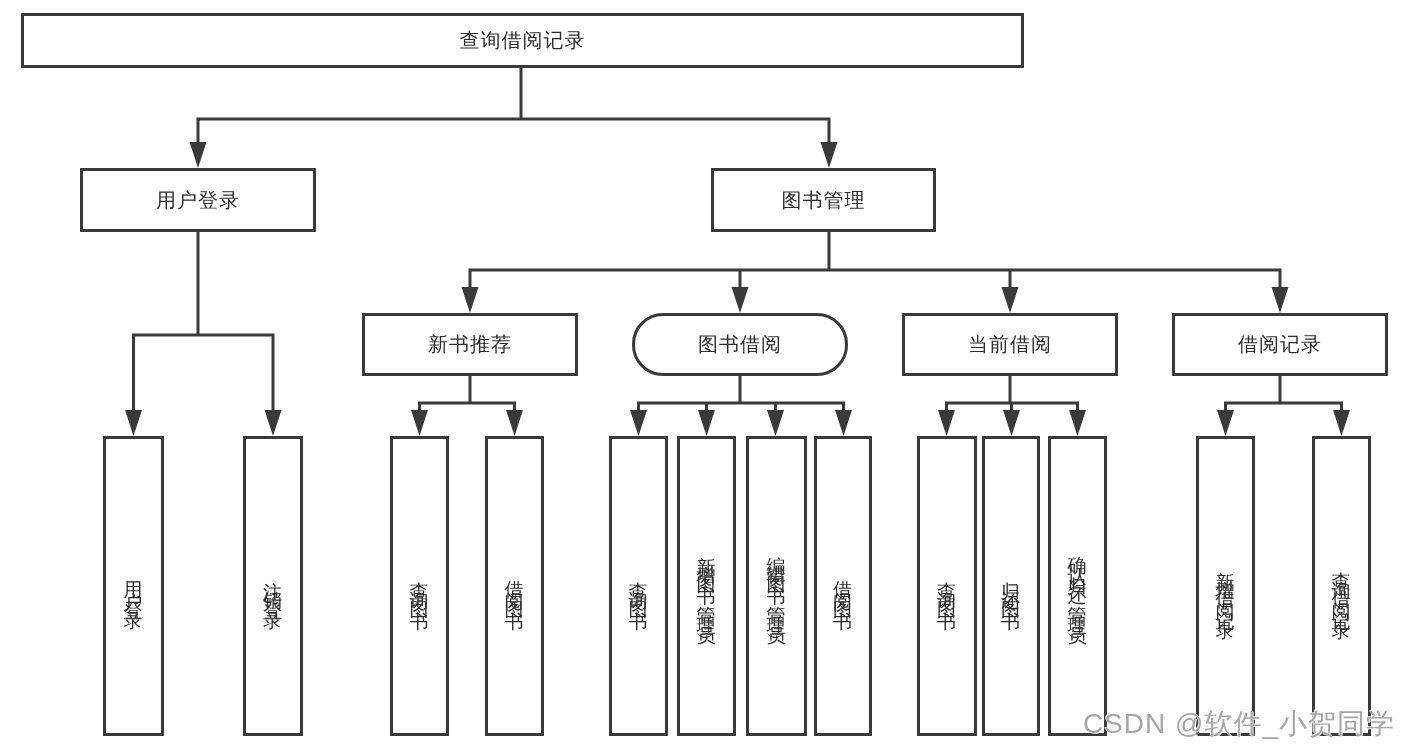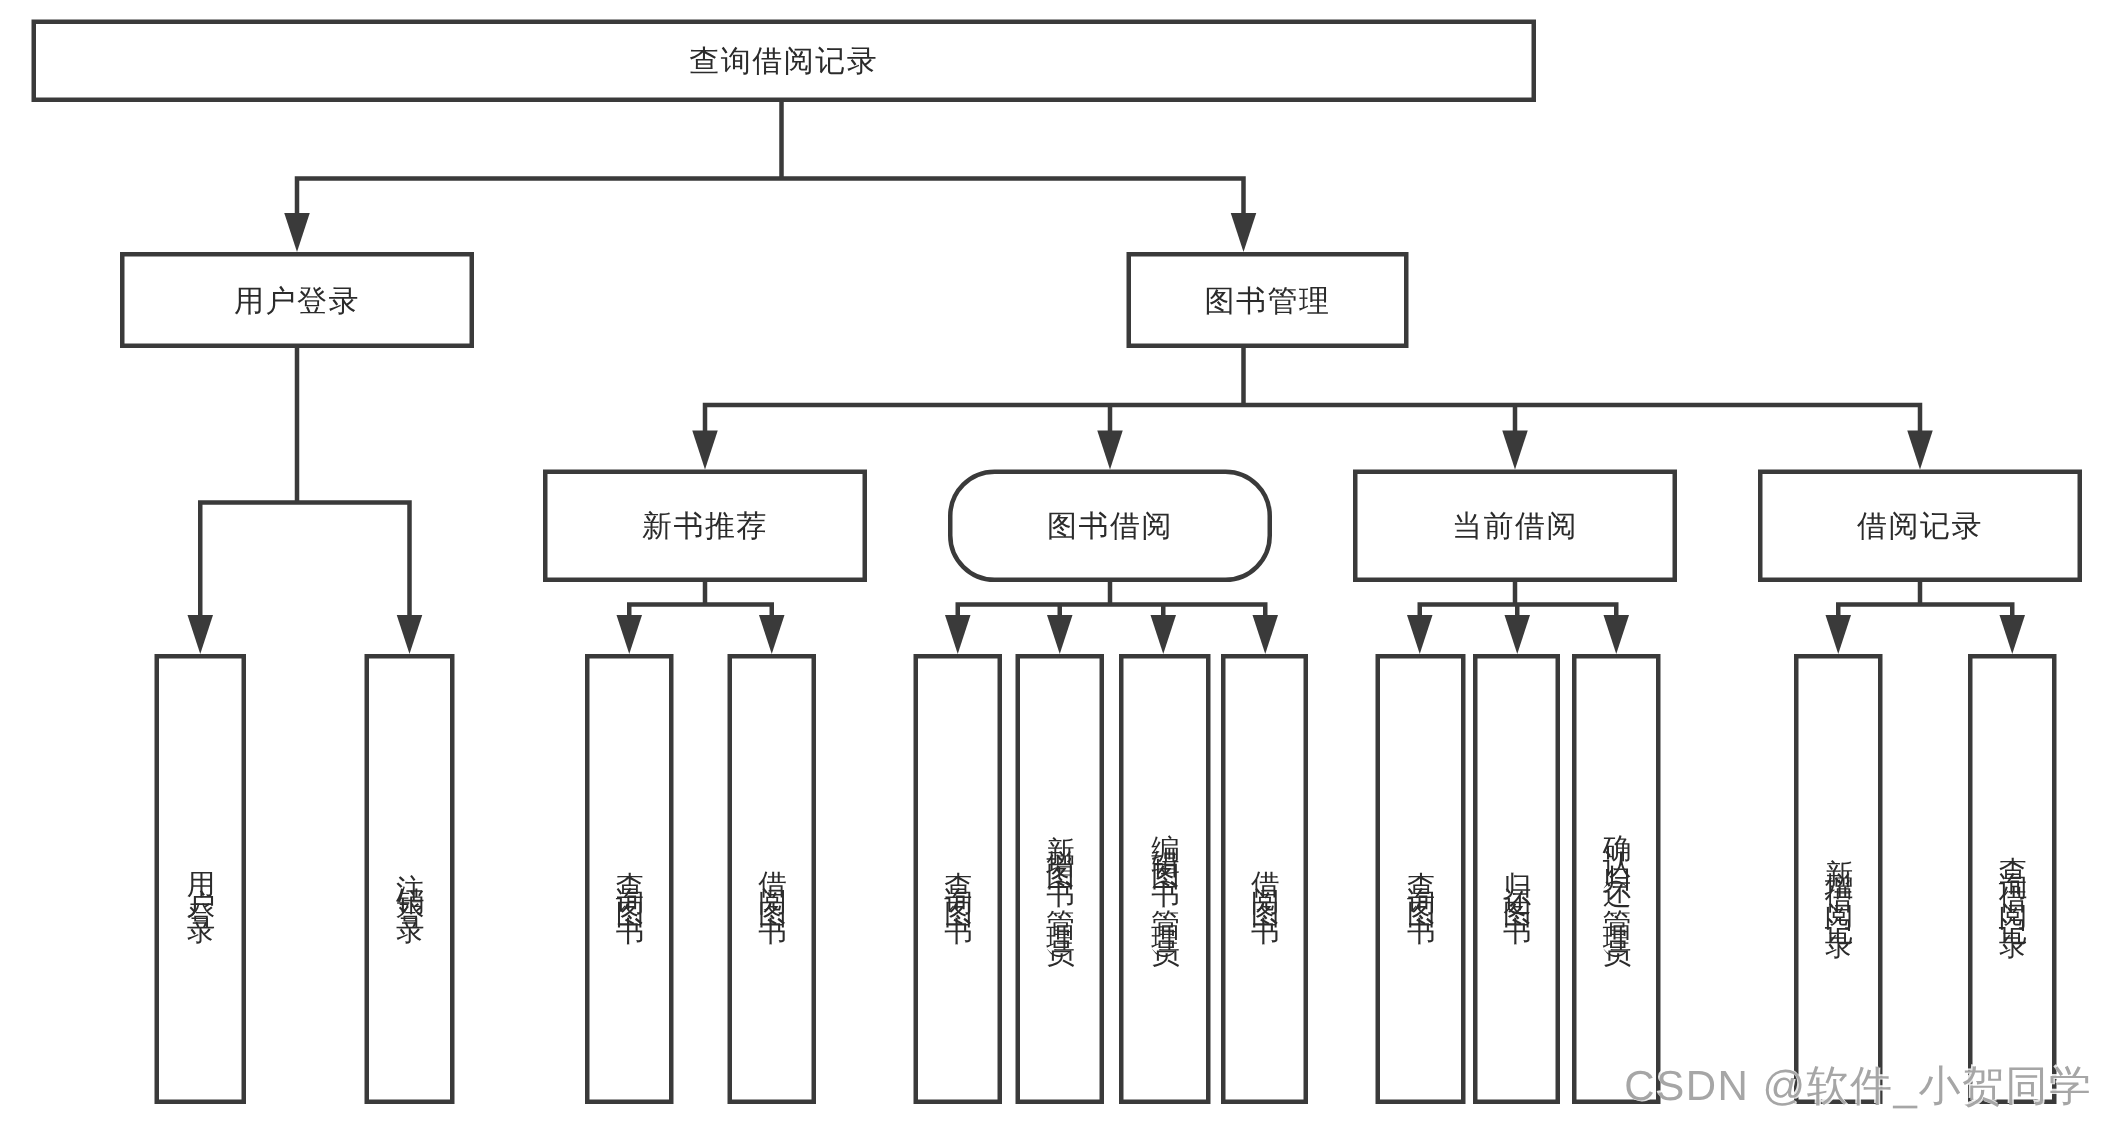--- a/index.html
+++ b/index.html
@@ -44,23 +44,23 @@
     font-size: 19px;
     line-height: 1;
     letter-spacing: 10px;
     color: #2b2b2b;
     white-space: nowrap;
   }
   
   .n-root  { left: 21px;   top: 13px;  width: 1003px; height: 55px; }
   
   .n-l2a   { left: 80px;   top: 168px; width: 236px;  height: 64px; }
-  .n-l2b   { left: 711px;  top: 168px; width: 188px;  height: 64px; margin-left: 40px; }
-  
-  .n-l3    { top: 313px; height: 75px; width: 216px; }
+  .n-l2b   { left: 711px;  top: 168px; width: 225px;  height: 64px; }
+  
+  .n-l3    { top: 313px; height: 63px; width: 216px; }
   .n-l3a   { left: 362px; }
   .n-l3b   { left: 632px; border-radius: 31px; }
   .n-l3c   { left: 902px; }
   .n-l3d   { left: 1172px; }
   
   .leaf    { top: 436px; height: 300px; }
   .n-f01   { left: 103px;  width: 61px; }
   .n-f02   { left: 243px;  width: 60px; }
   .n-f03   { left: 390px;  width: 59px; }
   .n-f04   { left: 485px;  width: 59px; }

